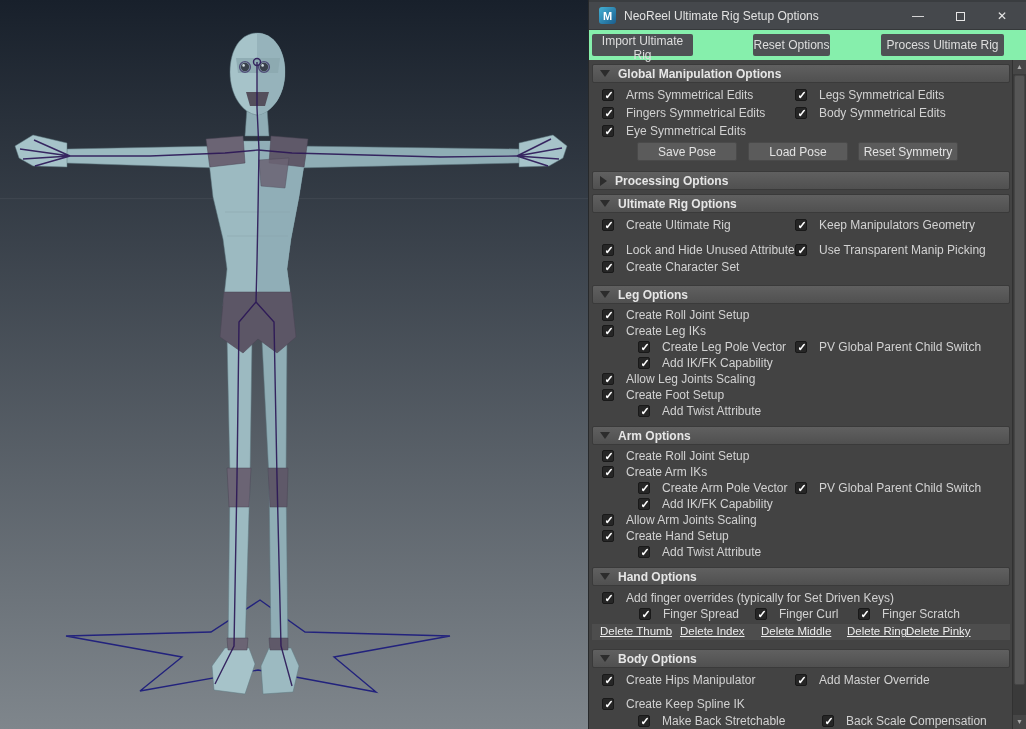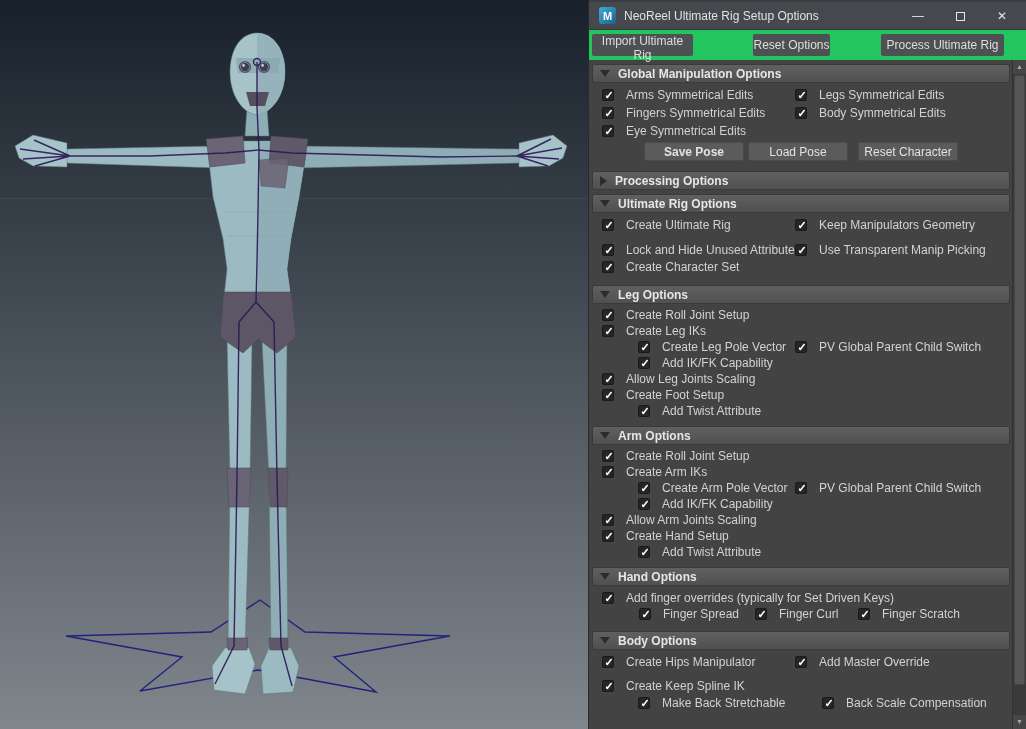--- a/index.html
+++ b/index.html
@@ -12,21 +12,21 @@
 
   
   .dialog{position:absolute;left:588px;top:0;width:438px;height:729px;background:#434343;border-left:1px solid #27292b}
   .titlebar{position:absolute;top:0;left:0;right:0;height:30px;background:#45484c;display:flex;align-items:center;padding:0 10px;border-bottom:1px solid #35383a;border-top:2px solid #3a3d40}
   .maya-icon{width:17px;height:17px;border-radius:3px;background:linear-gradient(135deg,#43b0d4,#1a5d8e);color:#fff;font-size:11px;font-weight:bold;display:flex;align-items:center;justify-content:center;margin-right:8px;flex:none}
   .title-text{color:#e2e2e2;font-size:12px;white-space:nowrap}
   .win-controls{margin-left:auto;display:flex;align-items:center}
   .win-btn{width:28px;text-align:center;color:#e6e6e6;font-size:12px;margin-left:14px;cursor:default;line-height:26px}
   .max-box{display:inline-block;width:9px;height:9px;border:1px solid #e6e6e6;vertical-align:middle}
 
-  .toolbar{position:absolute;top:30px;left:0;right:0;height:30px;background:#22c55e}
+  .toolbar{position:absolute;top:30px;left:0;right:0;height:30px;background:#86efac}
   .tb-btn{position:absolute;top:4px;height:22px;background:#4e5154;border:none;border-radius:2px;color:#dedede;font-size:12px;font-family:inherit;cursor:default}
   .tb-0{left:3px;width:101px}
   .tb-1{left:164px;width:77px}
   .tb-2{left:292px;width:123px}
 
   .content{position:absolute;top:60px;left:0;width:424px;bottom:0;overflow:hidden;padding-top:2px}
   .section{margin:2px 3px 4px}
   .sec-header{height:19px;background:linear-gradient(#606060,#505050);border:1px solid #3a3a3a;border-radius:2px;display:flex;align-items:center;padding:0 7px;cursor:default}
   .tri{width:0;height:0;margin-right:8px;flex:none}
   .tri-down{border-left:5px solid transparent;border-right:5px solid transparent;border-top:7px solid #2c2c2c}
@@ -190,23 +190,23 @@
           </div>
           <div class="row">
             <span class="check-item" style="left: 10px;">
               <span class="checkbox">
                 <span class="mark">✓</span>
               </span>
               <span class="check-label">Eye Symmetrical Edits</span>
             </span>
           </div>
           <div class="row buttons-row">
-            <button class="dlg-btn" style="left: 52px; width: 100px; font-weight: bold;">Save Pose</button>
+            <button class="dlg-btn" style="left: 45px; width: 100px;">Save Pose</button>
             <button class="dlg-btn" style="left: 156px; width: 100px;">Load Pose</button>
-            <button class="dlg-btn" style="left: 266px; width: 100px;">Reset Character</button>
+            <button class="dlg-btn" style="left: 266px; width: 100px;">Reset Symmetry</button>
           </div>
         </div>
       </div>
       <div class="section">
         <div class="sec-header">
           <span class="tri tri-right"></span>
           <span class="sec-title">Processing Options</span>
         </div>
       </div>
       <div class="section">
@@ -420,20 +420,27 @@
                 <span class="mark">✓</span>
               </span>
               <span class="check-label">Finger Curl</span>
             </span>
             <span class="check-item" style="left: 266px;">
               <span class="checkbox">
                 <span class="mark">✓</span>
               </span>
               <span class="check-label">Finger Scratch</span>
             </span>
+          </div>
+          <div class="row links-bar">
+            <span class="link-btn" style="left: 8px;">Delete Thumb</span>
+            <span class="link-btn" style="left: 88px;">Delete Index</span>
+            <span class="link-btn" style="left: 169px;">Delete Middle</span>
+            <span class="link-btn" style="left: 255px;">Delete Ring</span>
+            <span class="link-btn" style="left: 314px;">Delete Pinky</span>
           </div>
         </div>
       </div>
       <div class="section">
         <div class="sec-header">
           <span class="tri tri-down"></span>
           <span class="sec-title">Body Options</span>
         </div>
         <div class="sec-body">
           <div class="row">

